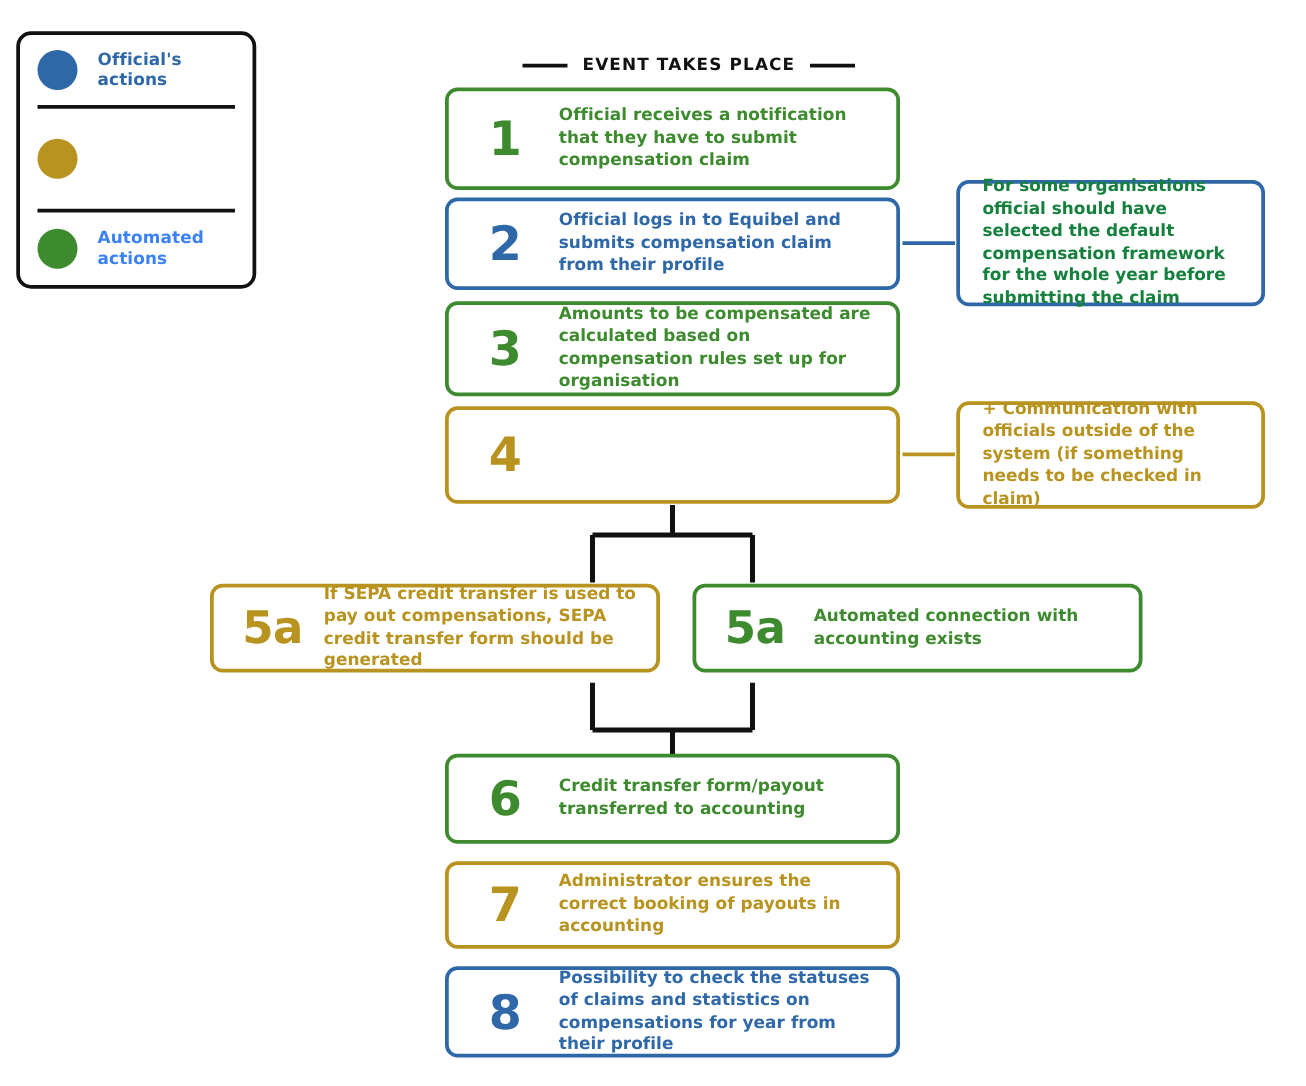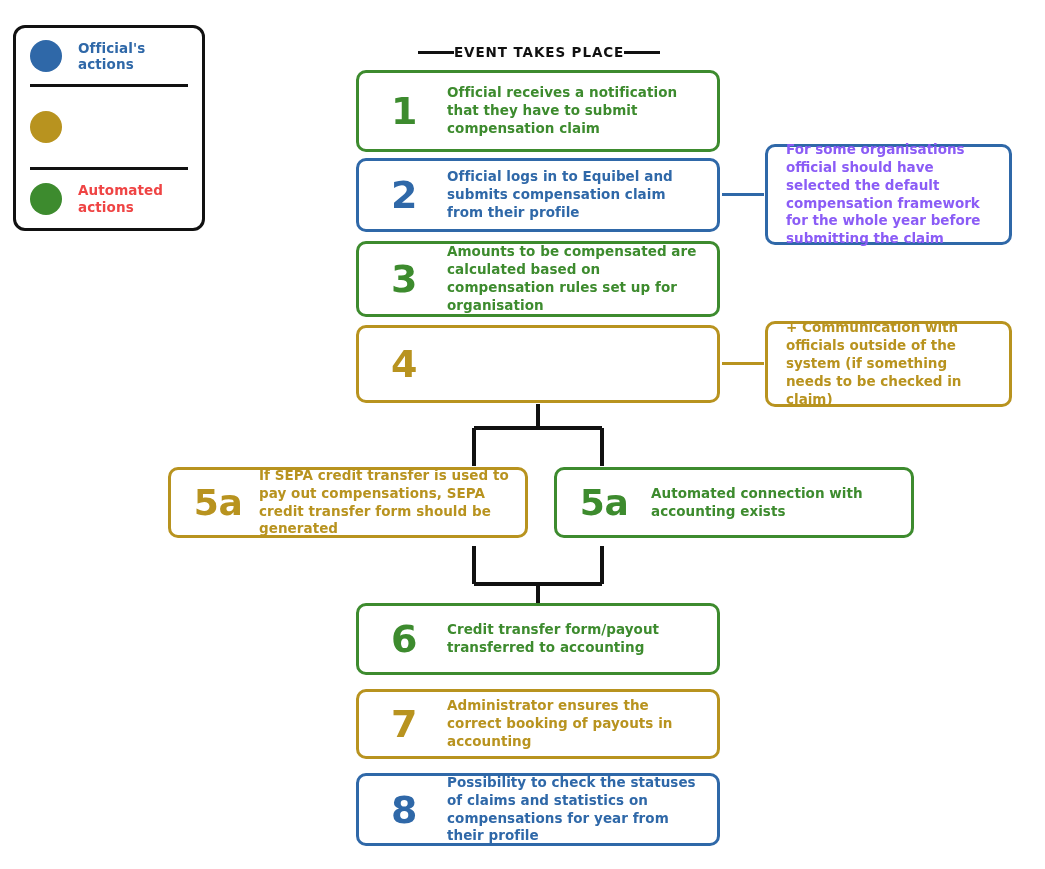--- a/index.html
+++ b/index.html
@@ -52,30 +52,31 @@
   .dot.gold  { background: #b8931f; }
   .dot.green { background: #3d8b2e; }
   .legend-label {
     font-size: 13.5px;
     font-weight: bold;
     line-height: 1.22;
     letter-spacing: 0.1px;
   }
   .legend-label.blue  { color: #2f68a8; }
   .legend-label.gold  { color: #b8931f; }
-  .legend-label.green { color: #ef4444; }
+  .legend-label.green { color: #3b82f6; }
 
   
   .event-header {
     position: absolute;
     left: 418px;
     top: 44px;
     width: 240px;
     display: flex;
     align-items: center;
+    gap: 12px;
   }
   .event-header .rule {
     height: 3px;
     background: #111111;
     flex: 1 1 auto;
     min-width: 36px;
   }
   .event-header .rule.left { max-width: 48px; }
   .event-header .rule.right { max-width: 48px; }
   .event-title {
@@ -178,21 +179,21 @@
 </div>
 
 <div class="step c-blue main-col" style="top:158px; height:74px; padding:0 0 0 22px;">
   <span class="num" style="width:46px;">2</span>
   <span class="txt" style="margin-left:20px; width:250px;">Official logs in to Equibel and submits compensation claim from their profile</span>
 </div>
 
 <div class="connector" style="left:722px; top:193px; width:42px; background:#2f68a8;"></div>
 
 <div class="note" style="left:765px; top:144px; width:247px; height:101px; border-color:#2f68a8;">
-  <span class="txt" style="color:#8b5cf6;">For some organisations official should have selected the default compensation framework for the whole year before submitting the claim</span>
+  <span class="txt" style="color:#15803d;">For some organisations official should have selected the default compensation framework for the whole year before submitting the claim</span>
 </div>
 
 <div class="step c-green main-col" style="top:241px; height:76px; padding:0 0 0 22px;">
   <span class="num" style="width:46px;">3</span>
   <span class="txt" style="margin-left:20px; width:256px;">Amounts to be compensated are calculated based on compensation rules set up for organisation</span>
 </div>
 
 <div class="step c-gold main-col" style="top:325px; height:78px; padding:0 0 0 22px;">
   <span class="num" style="width:46px;">4</span>
 </div>

